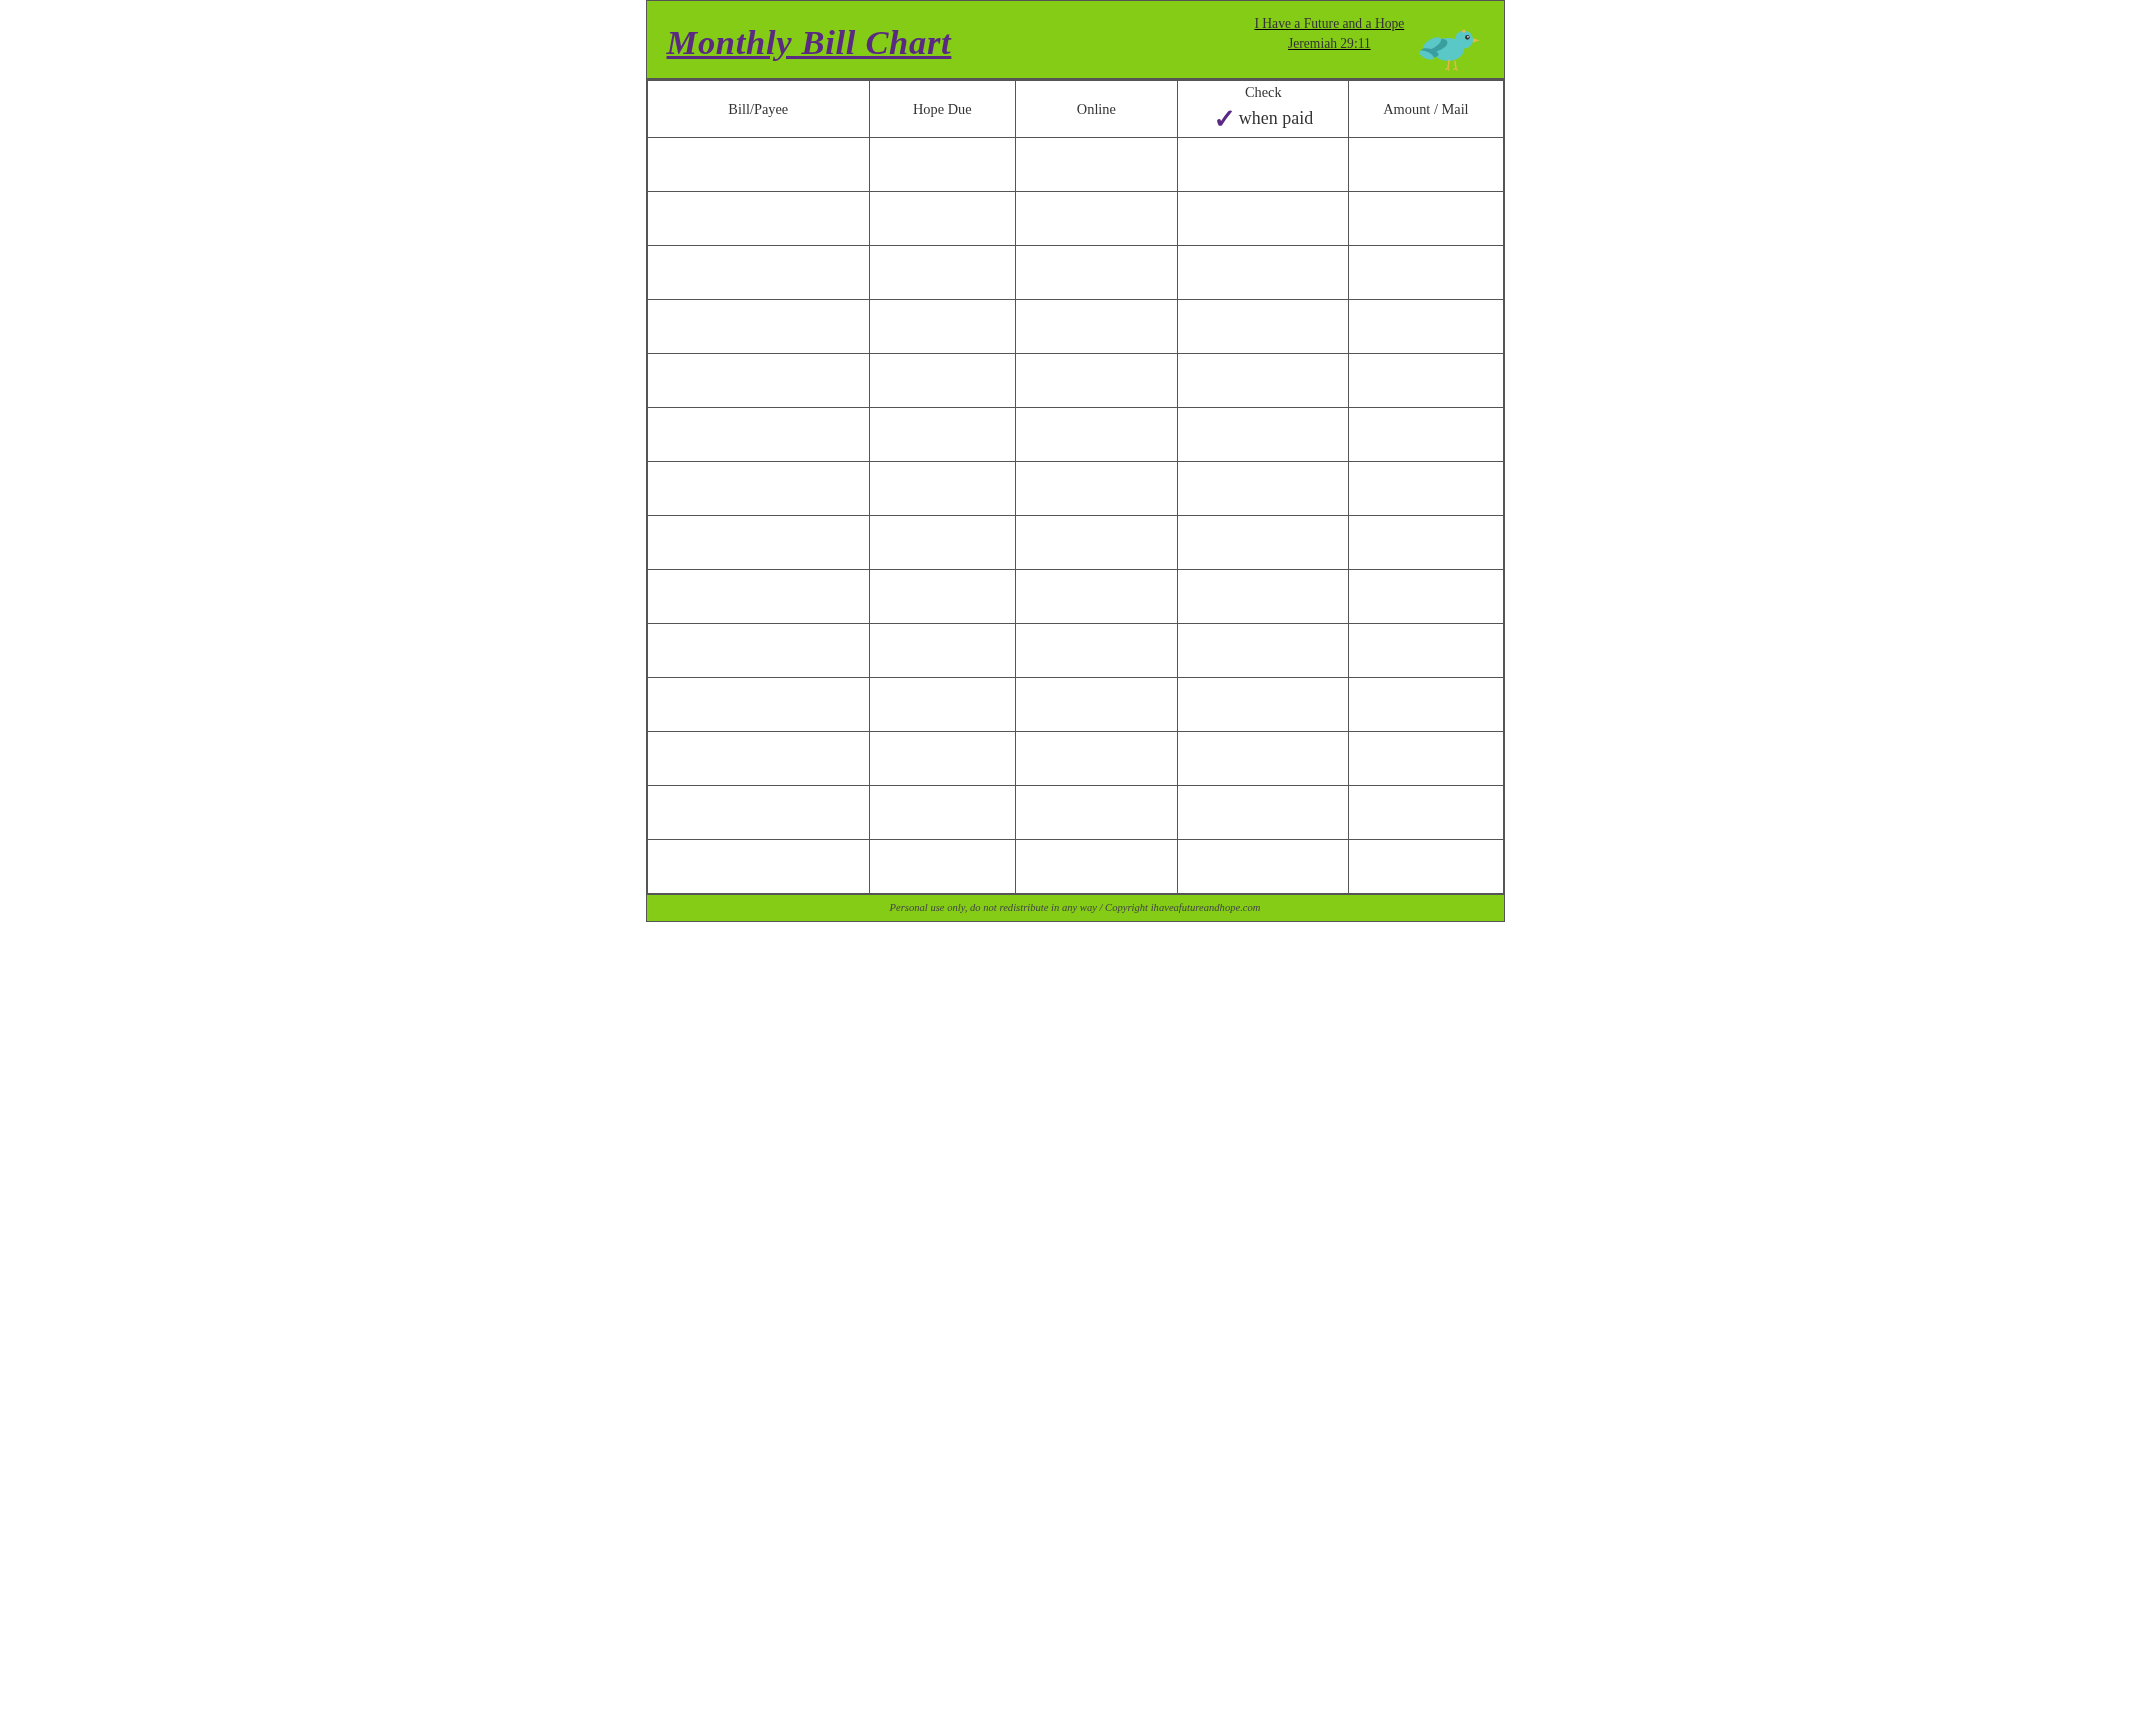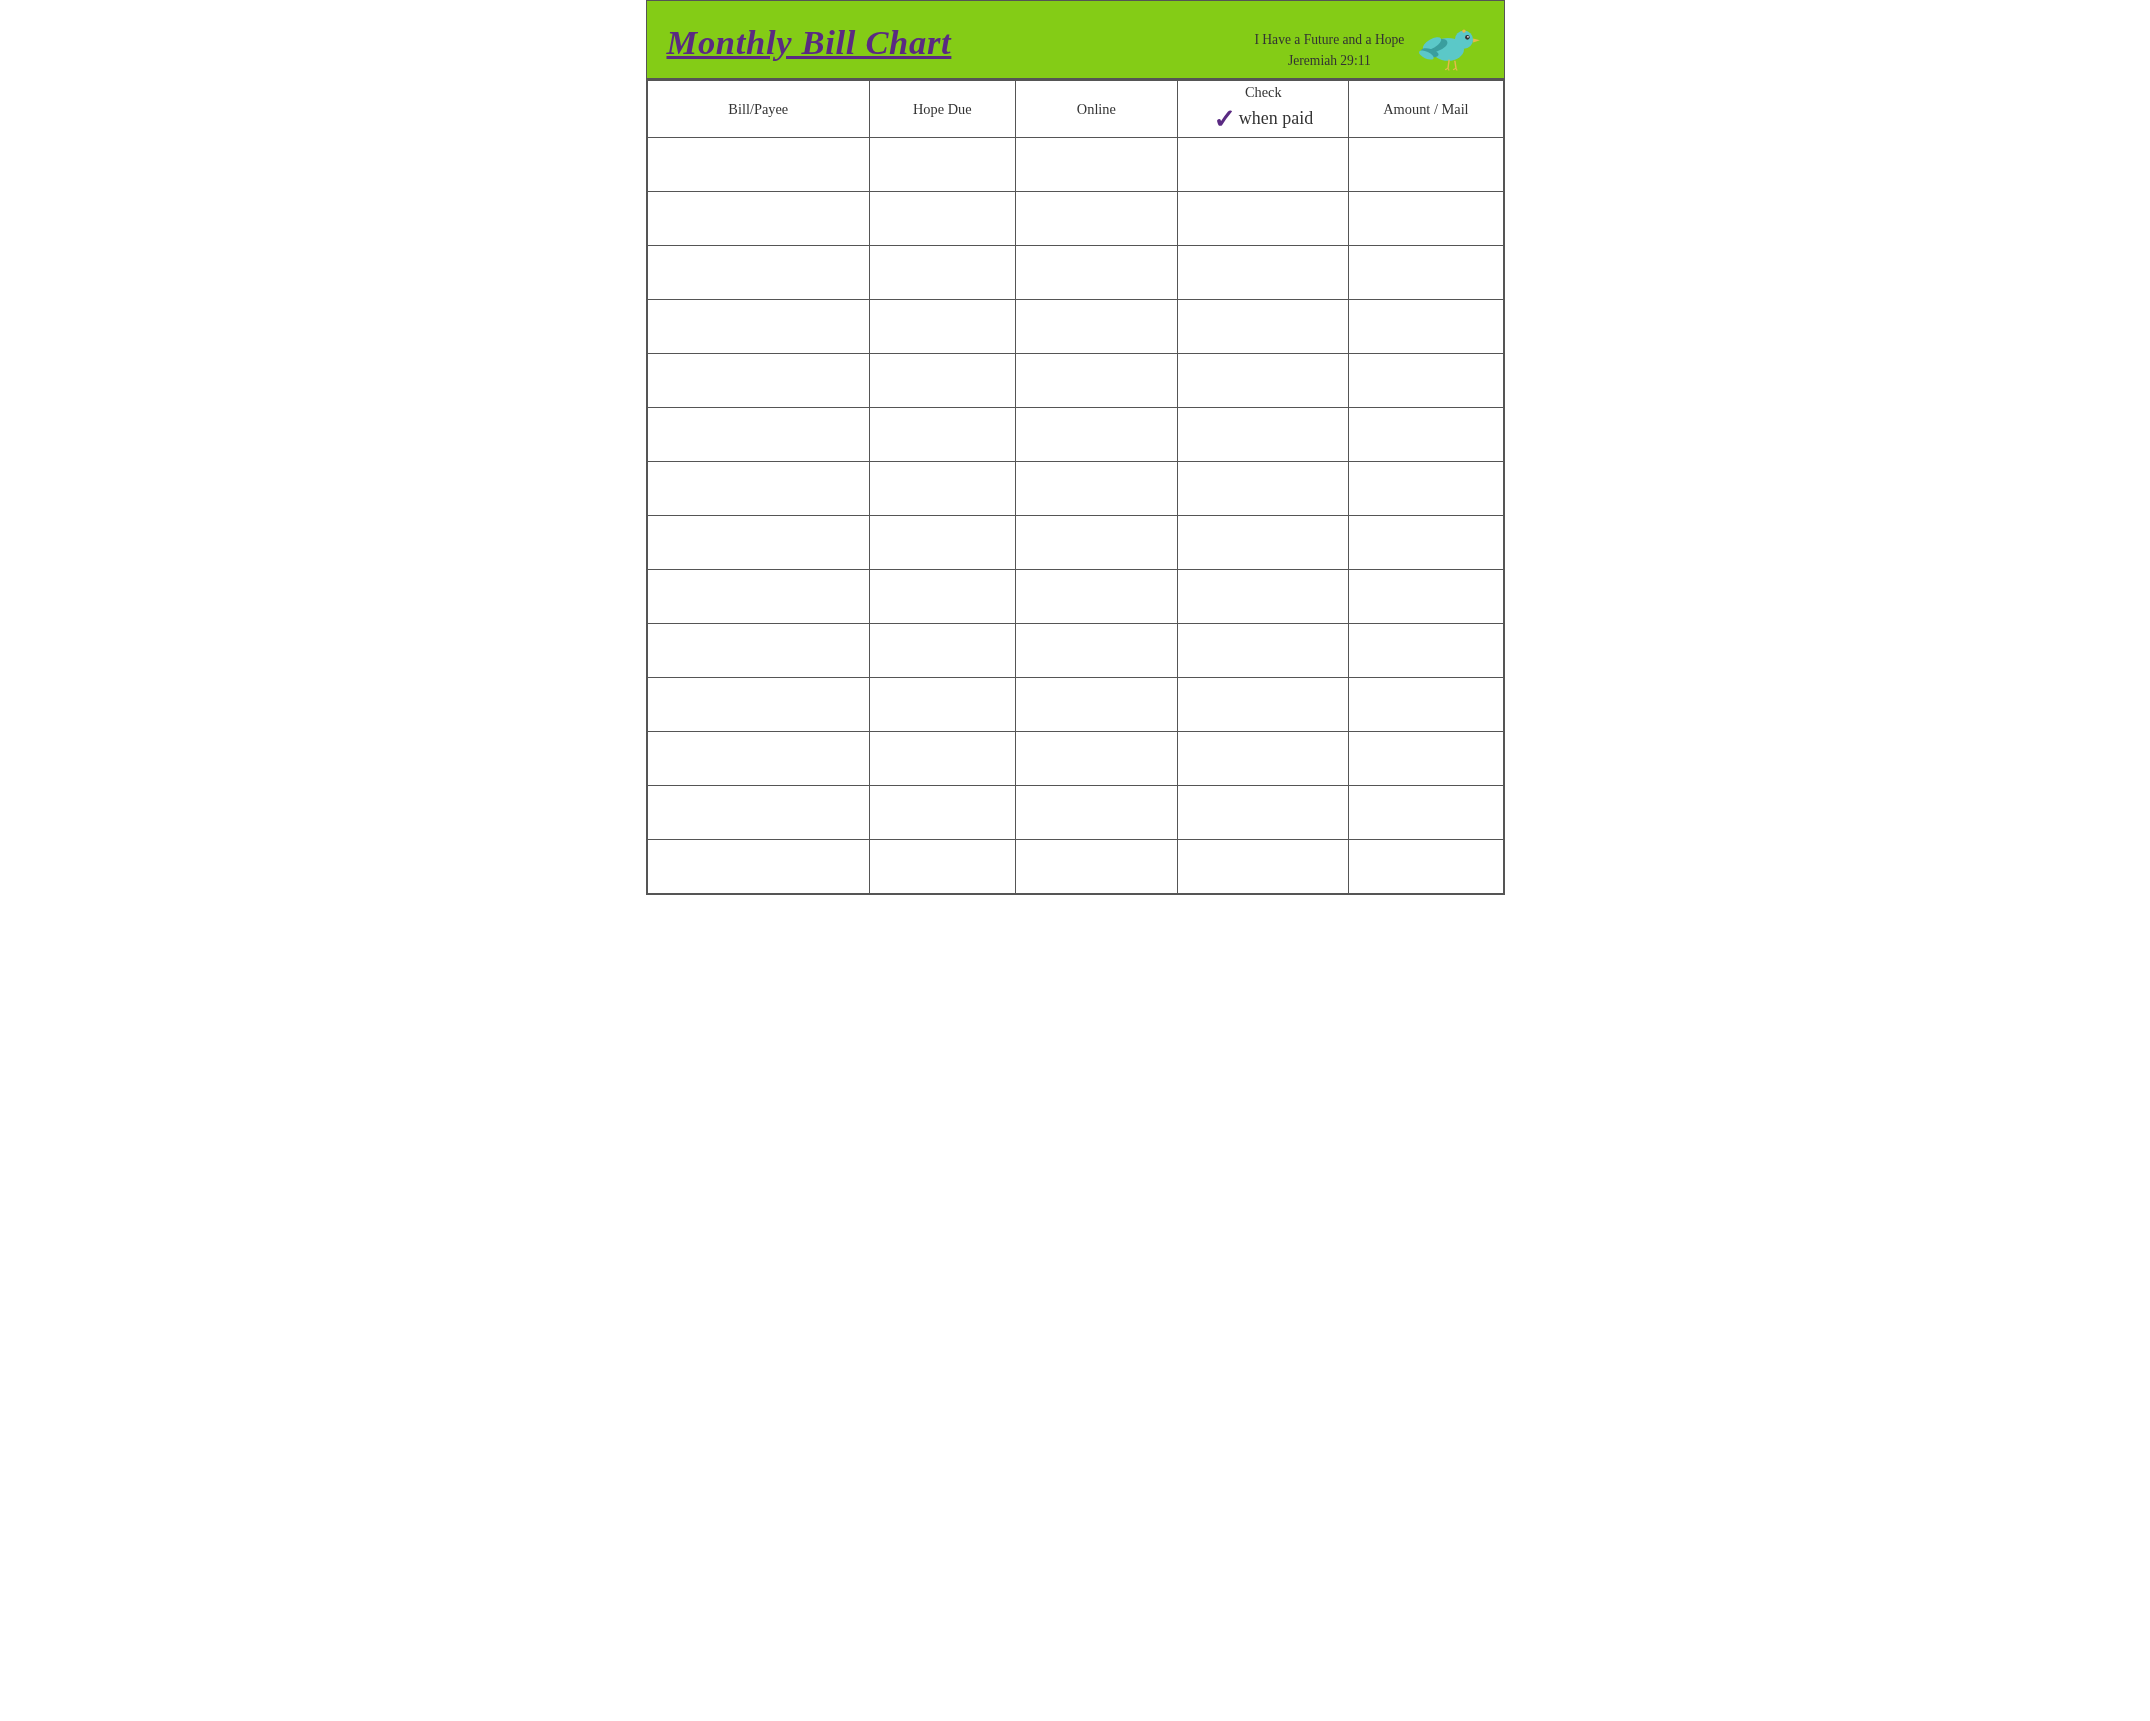--- a/index.html
+++ b/index.html
@@ -57,21 +57,22 @@
       justify-content: center;
       text-align: center;
       font-size: 1.18em;
       color: #333;
       line-height: 1.5;
       padding-right: 7.2px;
     }
 
     .bird-area {
       display: flex;
-      align-items: flex-end;
+      align-items: flex-start;
+      text-decoration: underline;
     }
 
     
     .bird-svg {
       width: 72px;
       height: 57px;
     }
 
     
     .bill-table {
@@ -305,15 +306,18 @@
         <tr>
           <td></td>
           <td></td>
           <td></td>
           <td></td>
           <td></td>
         </tr>
       </tbody>
   </table>
 
+  <div class="footer">
+    <span>Personal use only, do not redistribute in any way / Copyright ihaveafutureandhope.com</span>
+  </div>
 
 </div>
 
 
 </body></html>

